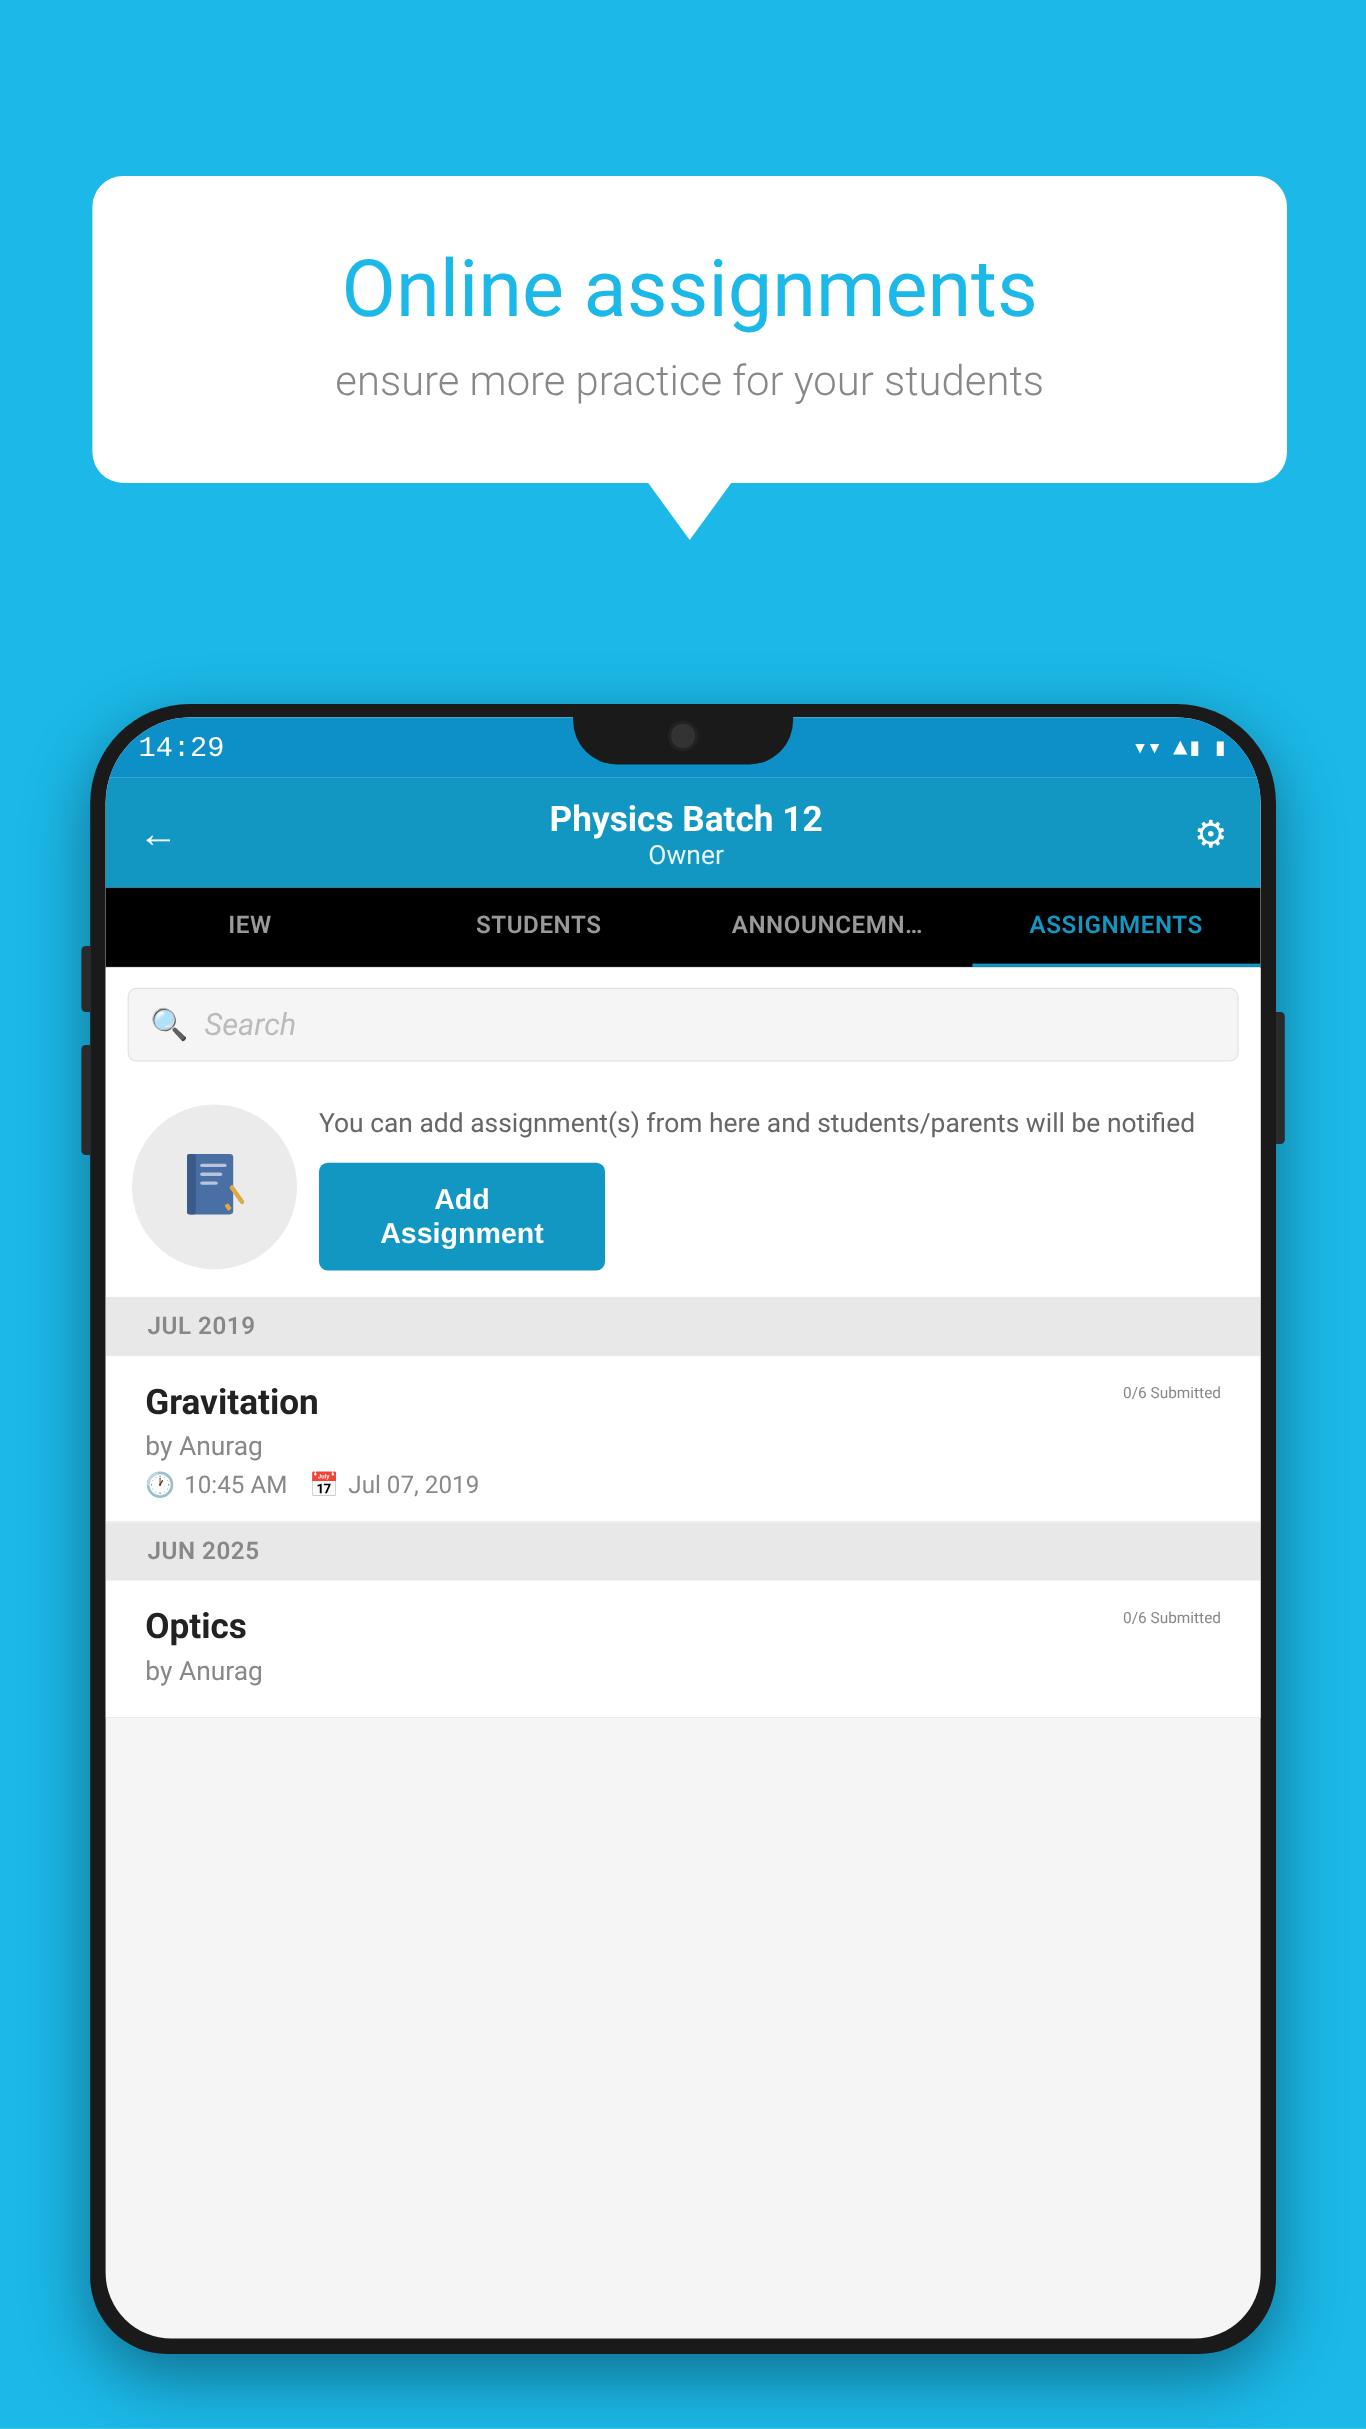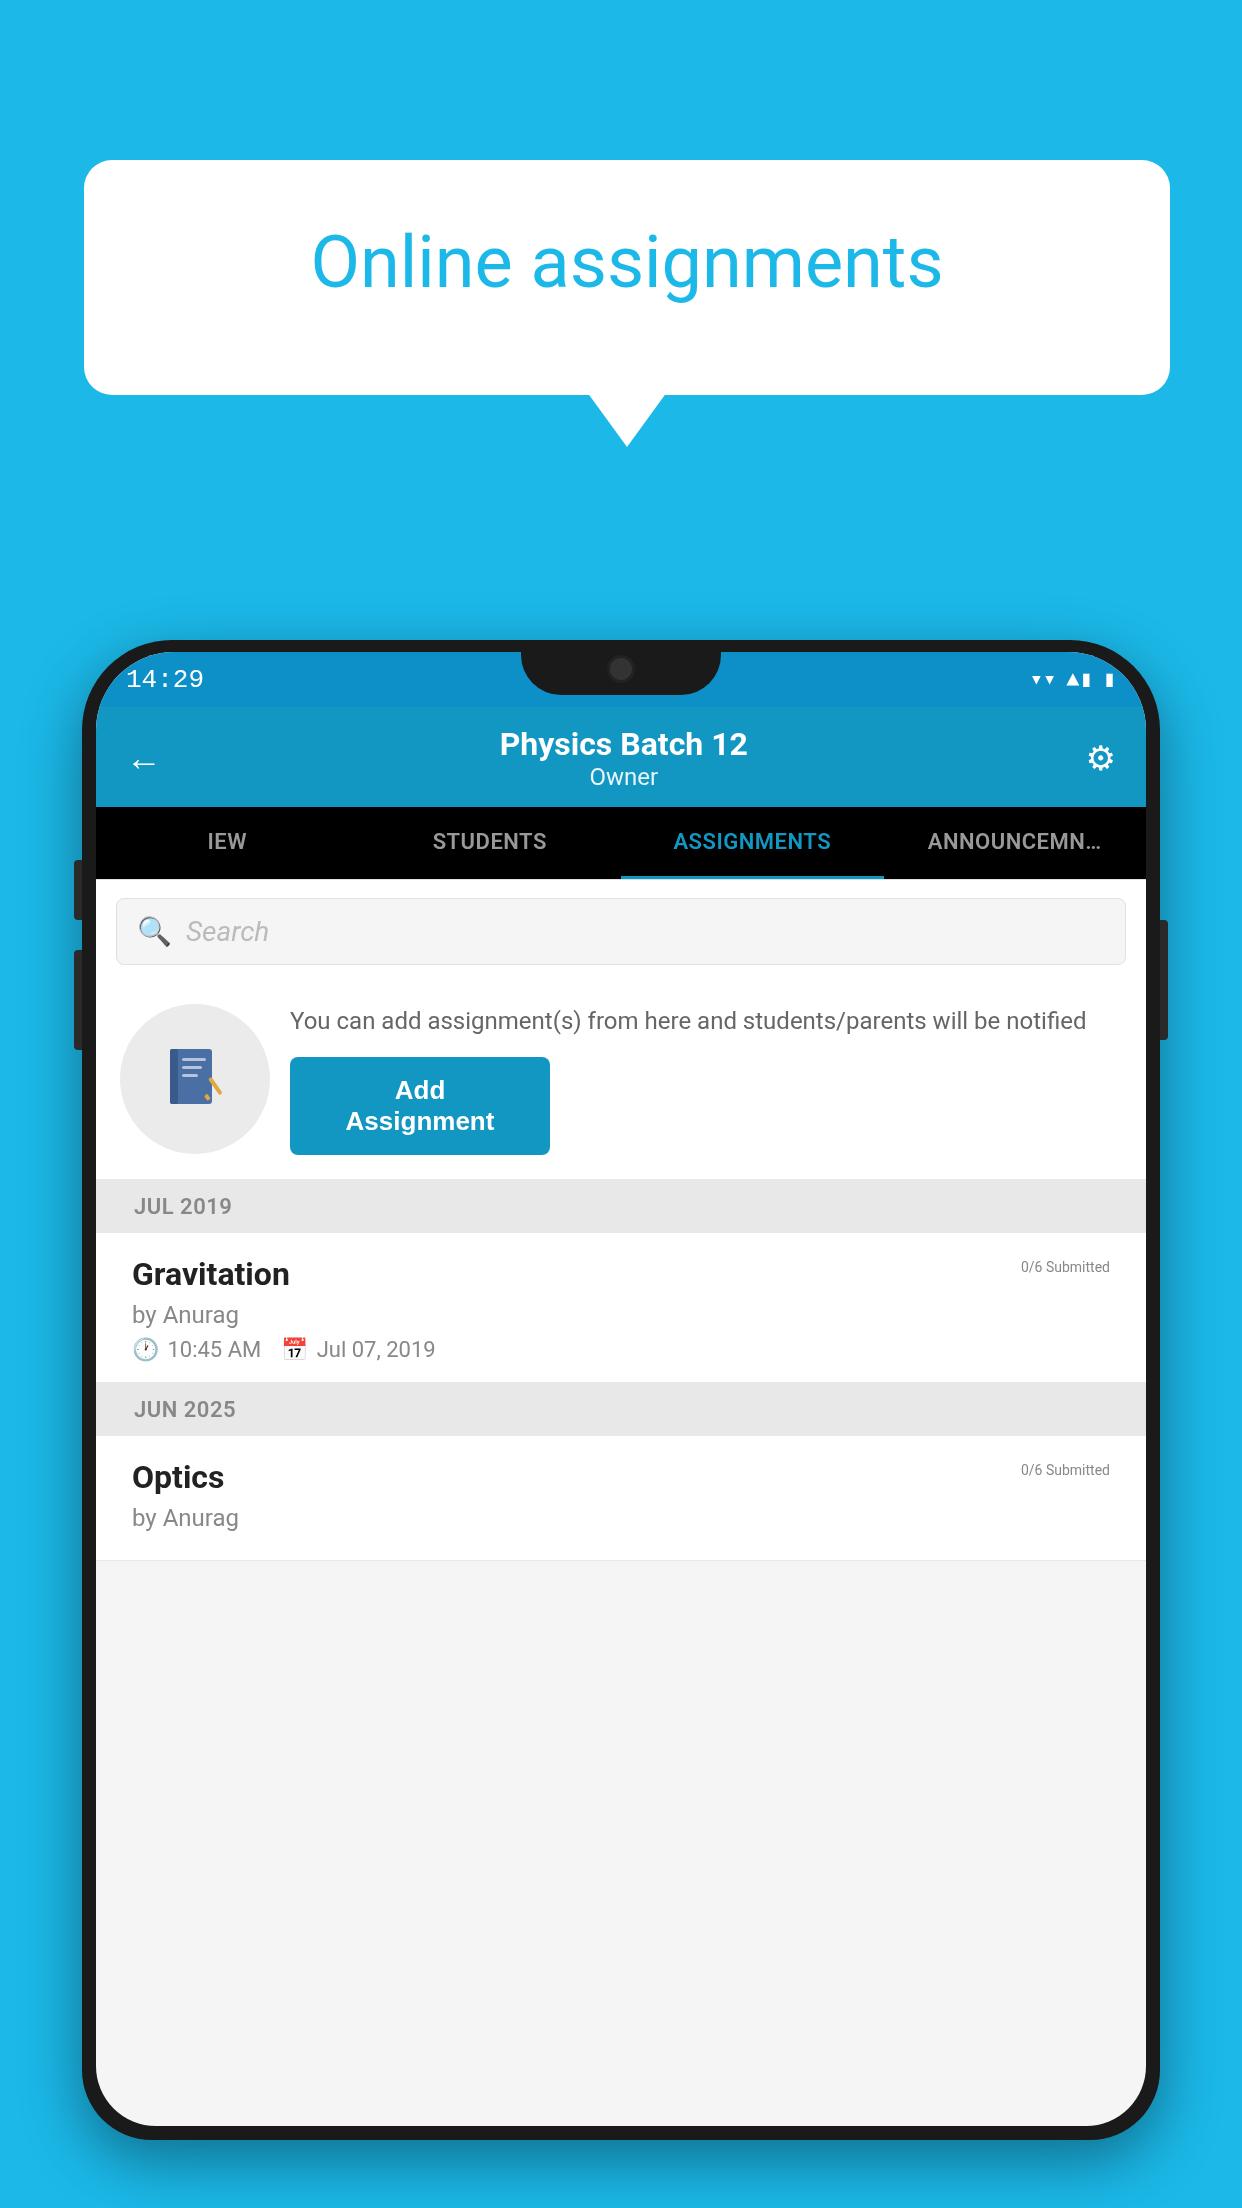--- a/index.html
+++ b/index.html
@@ -382,20 +382,21 @@
       width: 70px;
       height: 70px;
     }
   </style>
 </head>
 <body>
 
 <div class="speech-bubble-container">
   <div class="speech-bubble">
     <div class="speech-bubble-title">Online assignments</div>
+    <div class="speech-bubble-subtitle">ensure more practice for your students</div>
   </div>
 </div>
 
 <div class="phone-container">
   <div class="phone-outer">
 
     <div class="phone-side-left"></div>
     <div class="phone-side-left2"></div>
     <div class="phone-side-right"></div>
 
@@ -419,22 +420,22 @@
         <div class="header-title-area">
           <div class="header-title">Physics Batch 12</div>
           <div class="header-subtitle">Owner</div>
         </div>
         <span class="header-settings">⚙</span>
       </div>
 
       <div class="tabs-bar">
         <div class="tab-item">IEW</div>
         <div class="tab-item">STUDENTS</div>
+        <div class="tab-item">ANNOUNCEMN…</div>
         <div class="tab-item active">ASSIGNMENTS</div>
-        <div class="tab-item">ANNOUNCEMN…</div>
       </div>
 
       <div class="content-area">
 
         <div class="search-container">
           <div class="search-bar">
             <span class="search-icon-wrap">🔍</span>
             <span class="search-text">Search</span>
           </div>
         </div>

